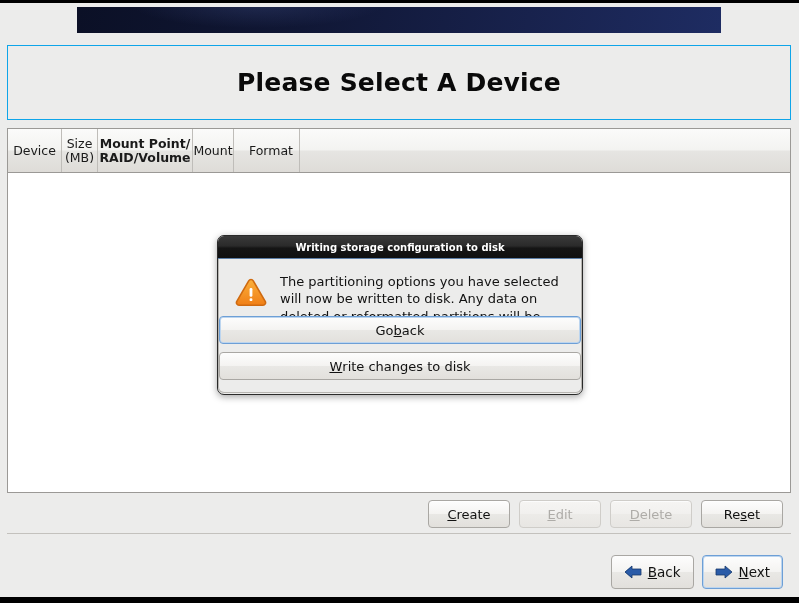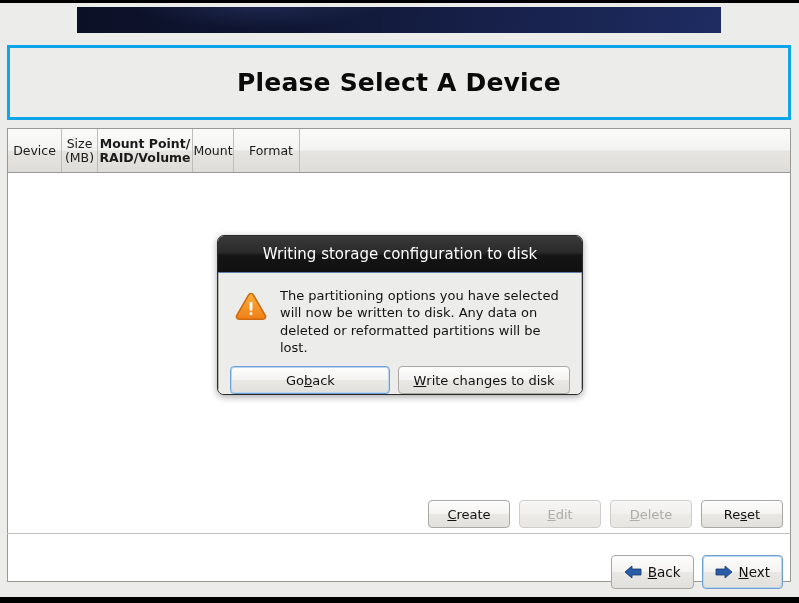--- a/index.html
+++ b/index.html
@@ -42,36 +42,36 @@
     position: absolute; left: 0; top: 0; width: 100%; height: 100%;
     background: radial-gradient(ellipse 180px 34px at 28% -10%, rgba(90,110,180,0.22), rgba(0,0,0,0) 70%);
   }
 
   
   .title-panel {
     position: absolute;
     left: 7px; top: 45px;
     width: 784px; height: 75px;
     background: #ececeb;
-    border: 3px solid #0ea5e9;
+    border: 1px solid #0ea5e9;
     display: flex; align-items: center; justify-content: center;
   }
   .title-text {
     font-size: 25px;
     font-weight: bold;
     color: #0a0a0a;
     letter-spacing: 0.2px;
     font-family: "DejaVu Sans", sans-serif;
   }
 
   
   .table-wrap {
     position: absolute;
     left: 7px; top: 128px;
-    width: 784px; height: 454px;
+    width: 784px; height: 365px;
     border: 1px solid #9b9996;
     background: #ffffff;
   }
   .thead {
     display: flex;
     height: 44px;
     background: linear-gradient(180deg, #fbfbfa 0%, #f3f3f1 48%, #e6e5e2 52%, #dedcd8 100%);
     border-bottom: 1px solid #9b9996;
   }
   .th {
@@ -169,25 +169,25 @@
     position: absolute;
     left: 217px; top: 235px;
     width: 366px; height: 160px;
     border-radius: 7px;
     background: #ececeb;
     border: 1px solid #2a2a2a;
     box-shadow: 0 2px 7px rgba(0,0,0,0.35);
     overflow: hidden;
   }
   .dlg-title {
-    height: 37px;
+    height: 23px;
     background: linear-gradient(180deg, #3a3a3a 0%, #2a2a2a 45%, #151515 55%, #101010 100%);
     color: #ffffff;
-    font-size: 15px;
-    font-weight: normal;
+    font-size: 10px;
+    font-weight: bold;
     display: flex; align-items: center; justify-content: center;
     border-bottom: 1px solid #5d7fa8;
     font-family: "DejaVu Sans", sans-serif;
   }
   .dlg-body {
     position: relative;
     height: 134px;
     background: #ececeb;
     border: 1px solid #b7b5b1;
     border-top: none;
@@ -199,21 +199,21 @@
   .dlg-text {
     font-size: 13px;
     color: #121212;
     line-height: 1.33;
     white-space: pre-line;
     font-family: "DejaVu Sans", sans-serif;
   }
   .dlg-buttons {
     position: absolute;
     left: 0; right: 0; bottom: 12px;
-    display: flex; justify-content: center; gap: 8px;
+    display: flex; justify-content: center; gap: 8px; flex-direction: column;
   }
   .dlg-btn {
     height: 28px;
     padding: 0 14px;
     border: 1px solid #a9a7a3;
     border-radius: 4px;
     background: linear-gradient(180deg, #fdfdfd 0%, #f4f3f1 50%, #e9e8e5 51%, #e2e0dc 100%);
     color: #121212;
     font-size: 13px;
     font-family: "DejaVu Sans", sans-serif;

